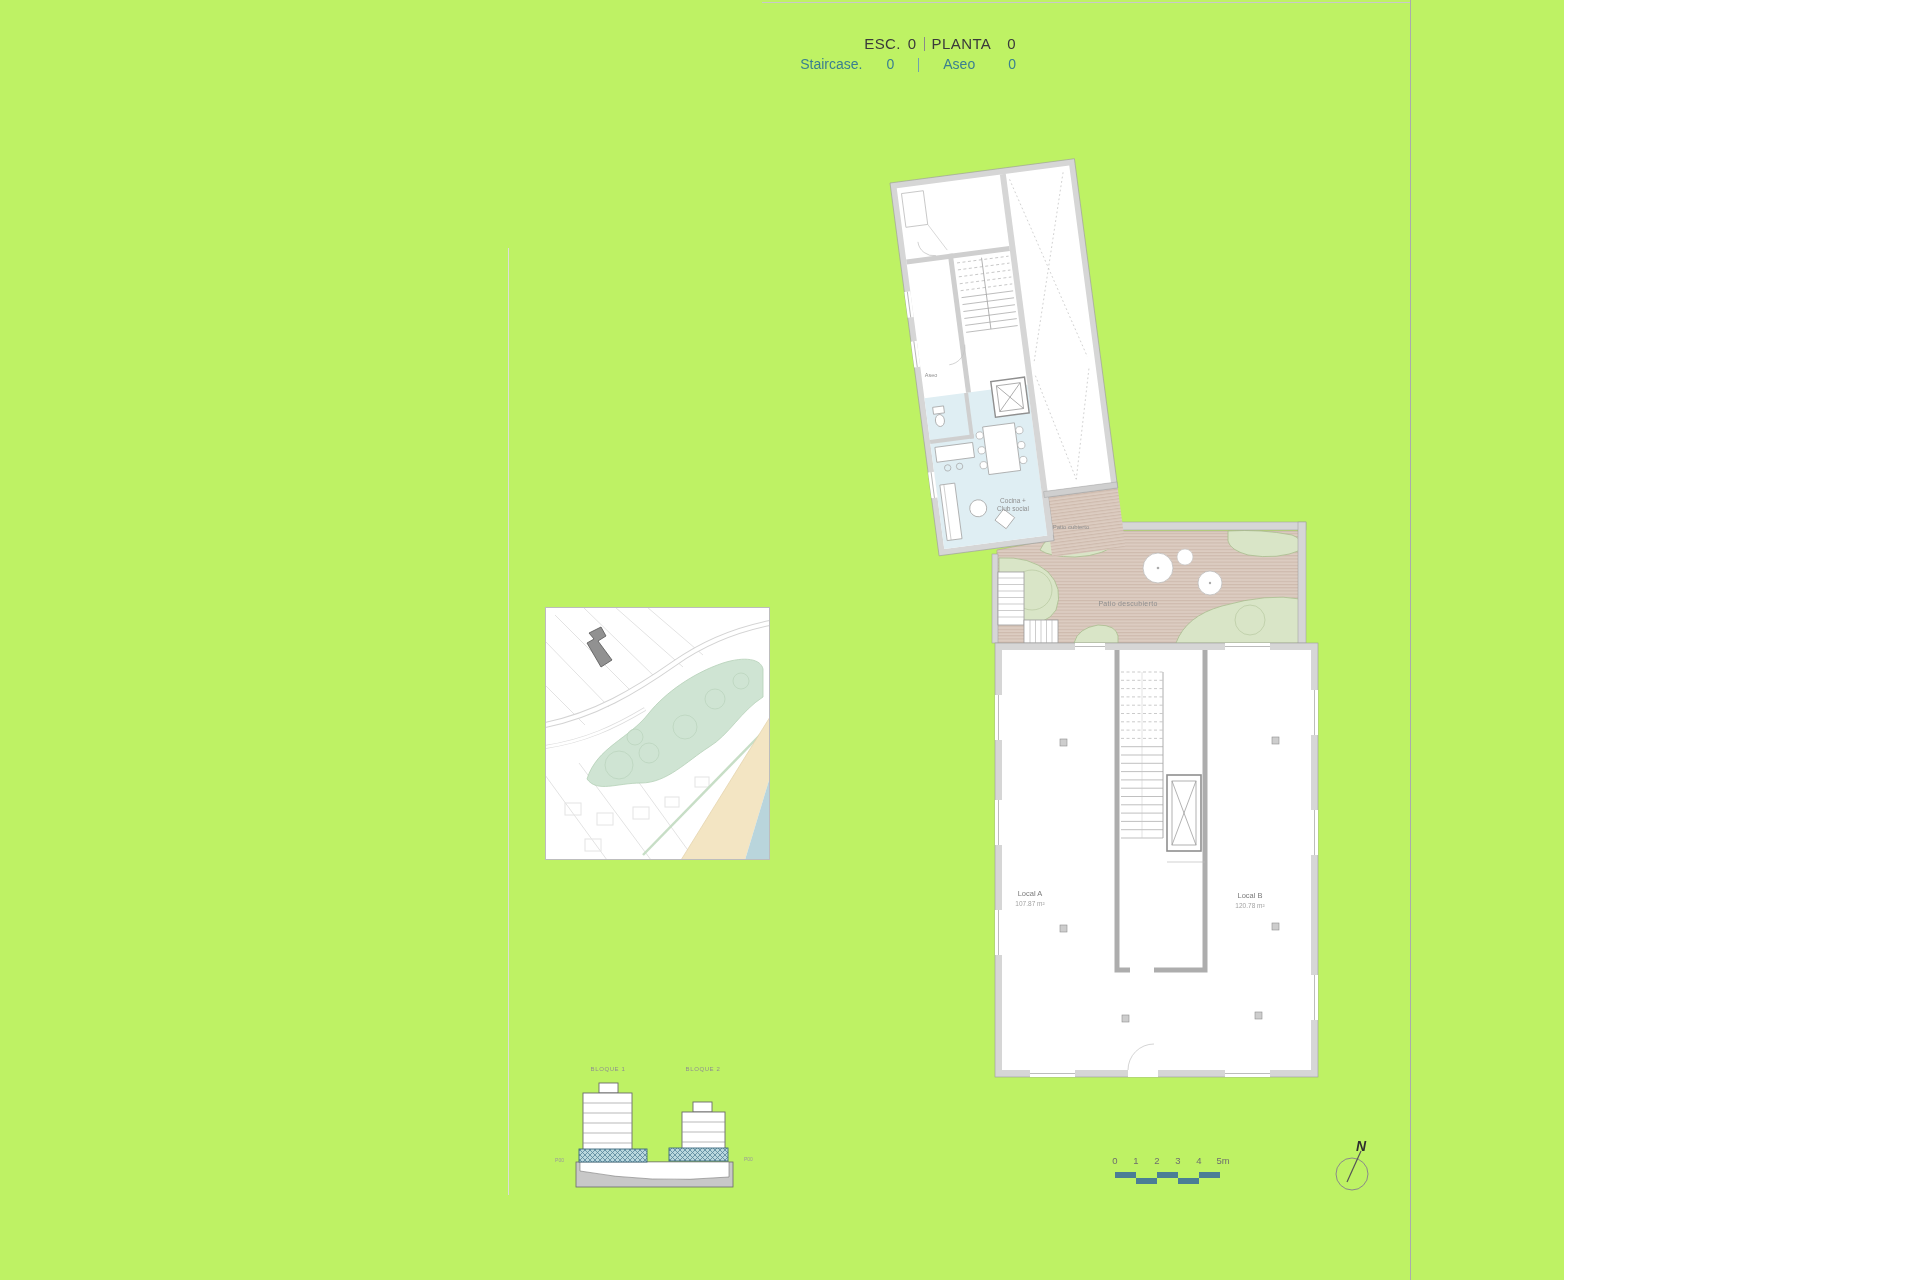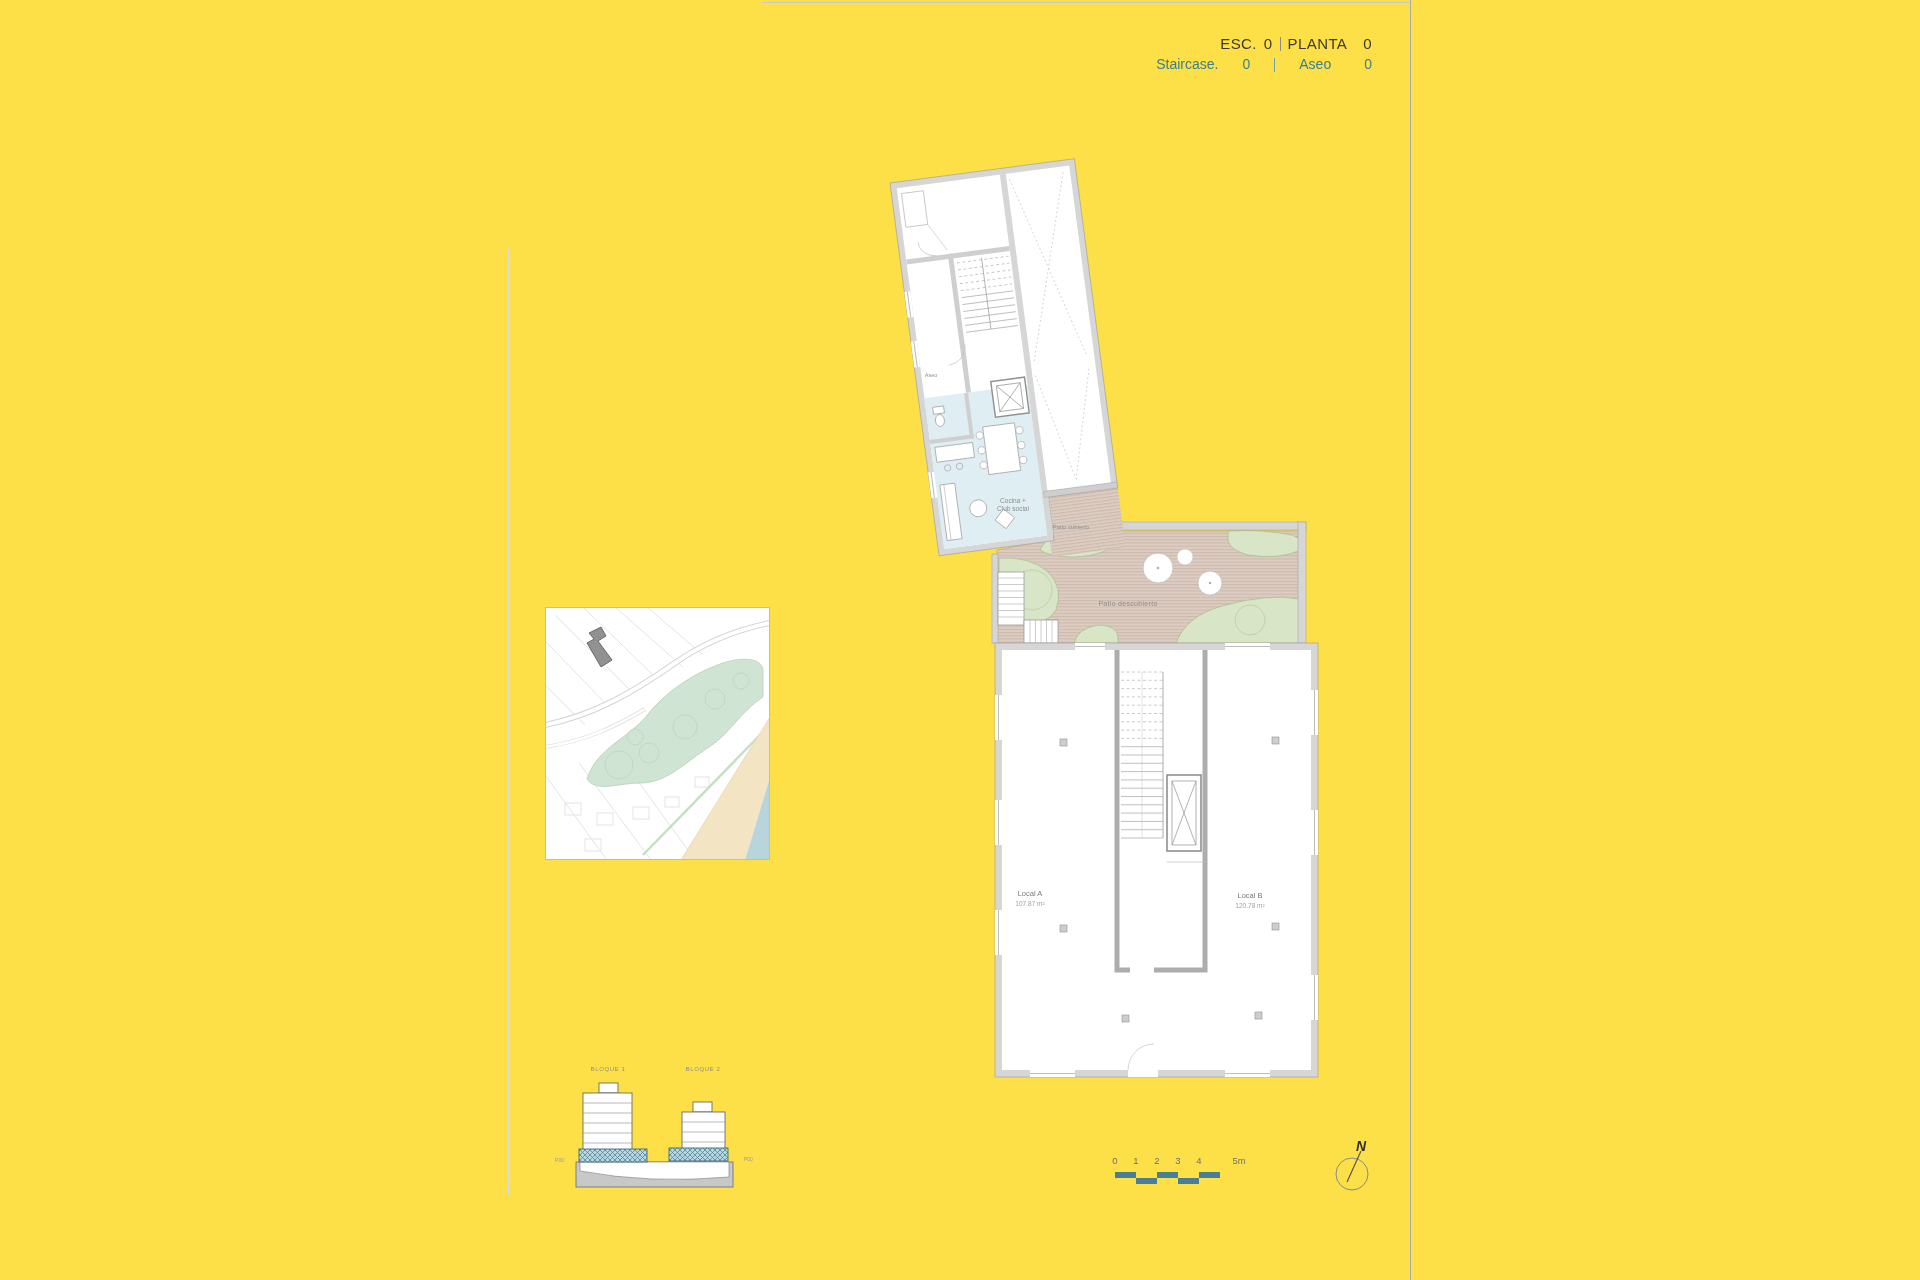--- a/index.html
+++ b/index.html
@@ -1,16 +1,16 @@
 <!DOCTYPE html>
 <html><head>
 <meta charset="utf-8">
 <style>
   html,body{margin:0;padding:0;background:#ffffff;}
-  .page{position:relative;width:1920px;height:1280px;background:#fde047;
+  .page{position:relative;width:1564px;height:1280px;background:#bef264;
         font-family:"Liberation Sans",sans-serif;overflow:hidden;}
   .hline,.vline{position:absolute;}
   .hline{height:1px;background:#c9c9c9;}
   .vline{width:1px;background:#b3b3b3;}
   
   .titleblock{position:absolute;top:35px;right:548px;text-align:right;}
   .trow{display:flex;justify-content:flex-end;align-items:center;gap:7px;line-height:1.25;}
   .trow.es{font-size:15px;color:#3a3a3a;font-weight:500;letter-spacing:.4px;}
   .trow.en{font-size:14px;color:#3a7f90;margin-top:2px;gap:24px;}
   .sep{width:1px;height:14px;display:inline-block;}
@@ -363,21 +363,21 @@
     <text x="564" y="1162" font-size="5" fill="#9a9a9a" text-anchor="end">P00</text>
     <text x="744" y="1161" font-size="5" fill="#9a9a9a">P00</text>
   </svg>
 
   <div class="scalebar">
     <span class="tick" style="left:10px">0</span>
     <span class="tick" style="left:31px">1</span>
     <span class="tick" style="left:52px">2</span>
     <span class="tick" style="left:73px">3</span>
     <span class="tick" style="left:94px">4</span>
-    <span class="tick" style="left:134px">5m</span>
+    <span class="tick" style="left:118px">5m</span>
     <div class="seg" style="left:10px;top:17px"></div>
     <div class="seg" style="left:31px;top:23px"></div>
     <div class="seg" style="left:52px;top:17px"></div>
     <div class="seg" style="left:73px;top:23px"></div>
     <div class="seg" style="left:94px;top:17px"></div>
   </div>
 
   <svg style="position:absolute;left:1320px;top:1120px;" width="80" height="80" viewBox="1320 1120 80 80">
     <circle cx="1352" cy="1174" r="16" fill="none" stroke="#8a8a8a" stroke-width="1"></circle>
     <line x1="1347" y1="1182" x2="1361" y2="1151" stroke="#555555" stroke-width="1.2"></line>

